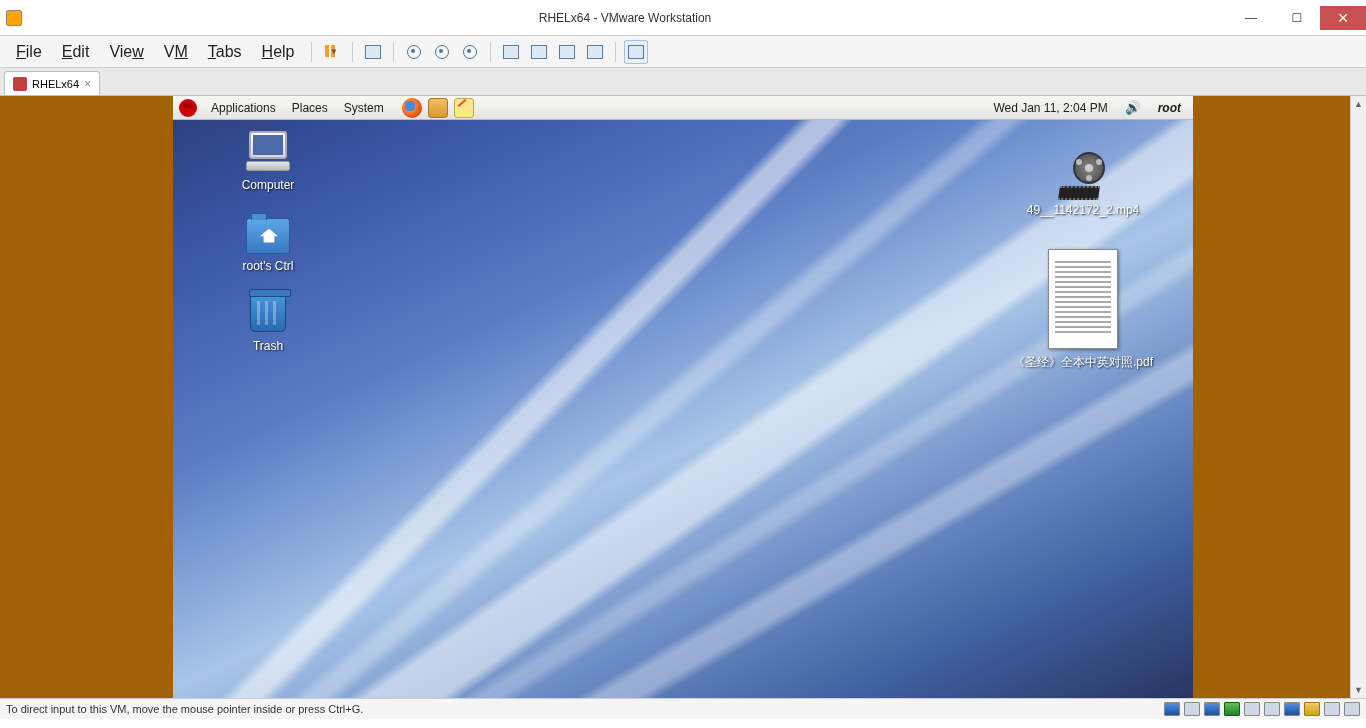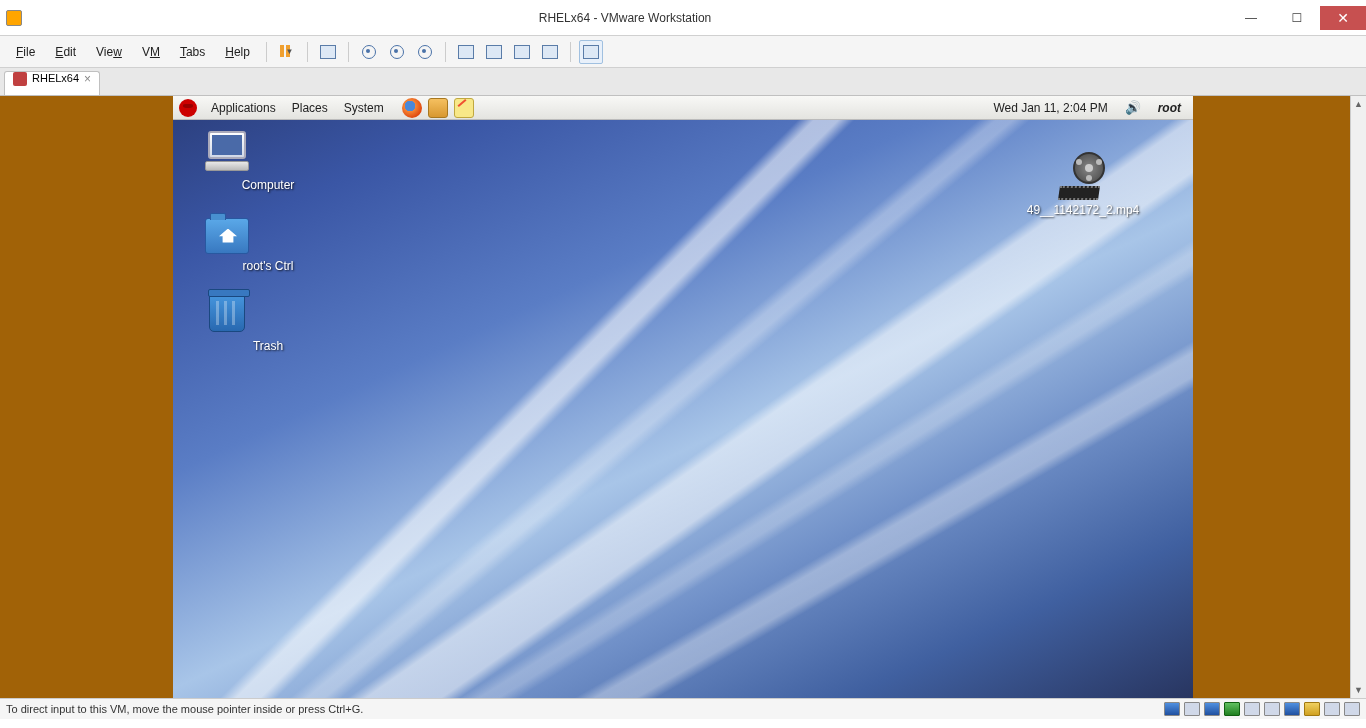--- a/index.html
+++ b/index.html
@@ -8,34 +8,34 @@
 
 .win-titlebar { height: 36px; background: #fff; display: flex; align-items: center; border-bottom: 1px solid #d0d0d0; }
 .win-titlebar .app-icon { width: 16px; height: 16px; margin-left: 6px; background: #ffa500; border: 1px solid #888; border-radius: 2px; }
 .win-titlebar .title { flex: 1; text-align: center; font-size: 12px; color: #333; }
 .win-titlebar .win-btns { display: flex; }
 .win-titlebar .win-btn { width: 46px; height: 24px; display: flex; align-items: center; justify-content: center; font-size: 12px; color: #444; }
 .win-titlebar .win-btn.close { background: #c75050; color: #fff; font-size: 14px; }
 
 
 .vm-menubar { height: 32px; background: #f5f5f5; border-bottom: 1px solid #d0d0d0; display: flex; align-items: center; padding: 0 8px; gap: 4px; }
-.vm-menubar .menu-item { font-size: 12px; color: #222; padding: 3px 8px; cursor: default; }
+.vm-menubar .menu-item { font-size: 16px; color: #222; padding: 3px 8px; cursor: default; }
 .vm-menubar .menu-item u { text-decoration: underline; }
 .vm-menubar .sep { width: 1px; height: 20px; background: #ccc; margin: 0 4px; }
 .vm-menubar .tool-btn { width: 24px; height: 24px; display: flex; align-items: center; justify-content: center; border: 1px solid transparent; border-radius: 2px; }
 .vm-menubar .tool-btn.active { border: 1px solid #a0c0e0; background: #e8f0fa; }
 .pause-icon::before { content: ""; display: inline-block; width: 4px; height: 12px; background: #f0a030; box-shadow: 6px 0 #f0a030; }
 .dropdown-arrow { font-size: 8px; color: #555; margin-left: 1px; }
 .generic-tool { width: 16px; height: 14px; border: 1px solid #5a7ca8; background: #dde8f5; display: inline-block; }
 .clock-tool { width: 14px; height: 14px; border: 1.5px solid #4a72a8; border-radius: 50%; display: inline-block; position: relative; }
 .clock-tool::after { content: ""; position: absolute; width: 4px; height: 4px; background: #4a72a8; top: 3px; left: 3px; border-radius: 50%; }
 
 
 .tab-bar { height: 28px; background: #e8e8e8; border-bottom: 1px solid #c0c0c0; display: flex; align-items: flex-end; padding-left: 4px; }
-.tab { height: 24px; background: #fff; border: 1px solid #c0c0c0; border-bottom: none; border-radius: 3px 3px 0 0; display: flex; align-items: flex-start; padding: 0 8px; font-size: 11px; gap: 5px; }
+.tab { height: 24px; background: #fff; border: 1px solid #c0c0c0; border-bottom: none; border-radius: 3px 3px 0 0; display: flex; align-items: center; padding: 0 8px; font-size: 11px; gap: 5px; }
 .tab .tab-icon { width: 14px; height: 14px; background: #c04040; border-radius: 2px; }
 .tab .tab-close { font-size: 12px; color: #888; cursor: pointer; }
 
 
 .vm-viewport { height: 602px; background: #a16207; position: relative; display: flex; justify-content: center; }
 .vm-scrollbar { position: absolute; right: 0; top: 0; width: 16px; height: 100%; background: #f0f0f0; border-left: 1px solid #ccc; display: flex; flex-direction: column; justify-content: space-between; }
 .vm-scrollbar .sb-btn { height: 16px; text-align: center; font-size: 9px; color: #666; line-height: 16px; }
 
 
 .guest { width: 1020px; height: 602px; position: relative; overflow: hidden; background: linear-gradient(155deg, #2a3d7a 0%, #3a56a5 15%, #5a7dc5 35%, #a8c5e8 55%, #7090c8 70%, #4060a0 85%, #283560 100%); }
@@ -60,21 +60,21 @@
 .gnome-panel .pi.note::after { content: ""; position: absolute; width: 10px; height: 2px; background: #f05030; top: 3px; left: 2px; transform: rotate(-40deg); }
 .gnome-panel .spacer { flex: 1; }
 .gnome-panel .clock { padding: 0 10px; }
 .gnome-panel .vol-icon { width: 18px; height: 16px; margin: 0 8px; position: relative; }
 .gnome-panel .vol-icon::before { content: "🔊"; font-size: 13px; color: #555; }
 .gnome-panel .user { font-weight: bold; padding: 0 6px; font-style: italic; }
 
 
 .desktop-icons { position: absolute; top: 35px; left: 30px; z-index: 1; }
 .desktop-icons-right { position: absolute; top: 60px; right: 30px; z-index: 1; }
-.di { width: 130px; display: flex; flex-direction: column; margin-bottom: 18px; cursor: default; }
+.di { width: 130px; display: flex; flex-direction: column; align-items: center; margin-bottom: 18px; cursor: default; }
 .di .di-icon { width: 48px; height: 44px; margin-bottom: 3px; }
 .di .di-label { color: #fff; font-size: 12px; text-shadow: 1px 1px 2px rgba(0,0,0,0.8); text-align: center; line-height: 1.3; }
 .icon-computer { position: relative; }
 .icon-computer .monitor { width: 38px; height: 28px; background: linear-gradient(#fff, #d0d8e8); border: 2px solid #aab; border-radius: 3px; margin: 0 auto; }
 .icon-computer .monitor::after { content: ""; display: block; width: 30px; height: 20px; background: #4a6aa8; margin: 2px auto; }
 .icon-computer .base { width: 44px; height: 10px; background: linear-gradient(#e8e8e8, #bbb); border: 1px solid #999; border-radius: 2px; margin: 2px auto 0; }
 .icon-home { width: 44px; height: 36px; background: linear-gradient(#5aa8e8, #3878c0); border: 1px solid #2858a0; border-radius: 3px; margin: 6px auto 0; position: relative; }
 .icon-home::before { content: ""; position: absolute; top: -6px; left: 4px; width: 14px; height: 6px; background: #4890d0; border: 1px solid #2858a0; border-bottom: none; border-radius: 2px 2px 0 0; }
 .icon-home::after { content: ""; position: absolute; width: 18px; height: 14px; background: #fff; top: 10px; left: 13px; clip-path: polygon(50% 0, 100% 55%, 80% 55%, 80% 100%, 20% 100%, 20% 55%, 0 55%); }
 .icon-trash { width: 36px; height: 40px; background: linear-gradient(#4898e0, #2868b0); border: 1px solid #1a4880; border-radius: 3px 3px 5px 5px; margin: 0 auto; position: relative; }
@@ -207,20 +207,40 @@
     </div>
 
     <div class="desktop-icons-right">
       <div class="di" style="width:160px">
         <div class="di-icon icon-video">
           <div class="reel"></div>
             <div class="strip"></div>
         </div>
         <div class="di-label">49__1142172_2.mp4</div>
       </div>
+      <div class="di di-pdf">
+        <div class="icon-pdf">
+          <div class="pdf-line"></div>
+            <div class="pdf-line"></div>
+            <div class="pdf-line"></div>
+            <div class="pdf-line"></div>
+            <div class="pdf-line"></div>
+            <div class="pdf-line"></div>
+            <div class="pdf-line"></div>
+            <div class="pdf-line"></div>
+            <div class="pdf-line"></div>
+            <div class="pdf-line"></div>
+            <div class="pdf-line"></div>
+            <div class="pdf-line"></div>
+            <div class="pdf-line"></div>
+            <div class="pdf-line"></div>
+            <div class="pdf-line"></div>
+        </div>
+        <div class="di-label">《圣经》全本中英对照.pdf</div>
+      </div>
     </div>
   </div>
   <div class="vm-scrollbar">
     <div class="sb-btn">▲</div>
     <div class="sb-btn">▼</div>
   </div>
 </div>
 
 <div class="status-bar">
   <span>To direct input to this VM, move the mouse pointer inside or press Ctrl+G.</span>

